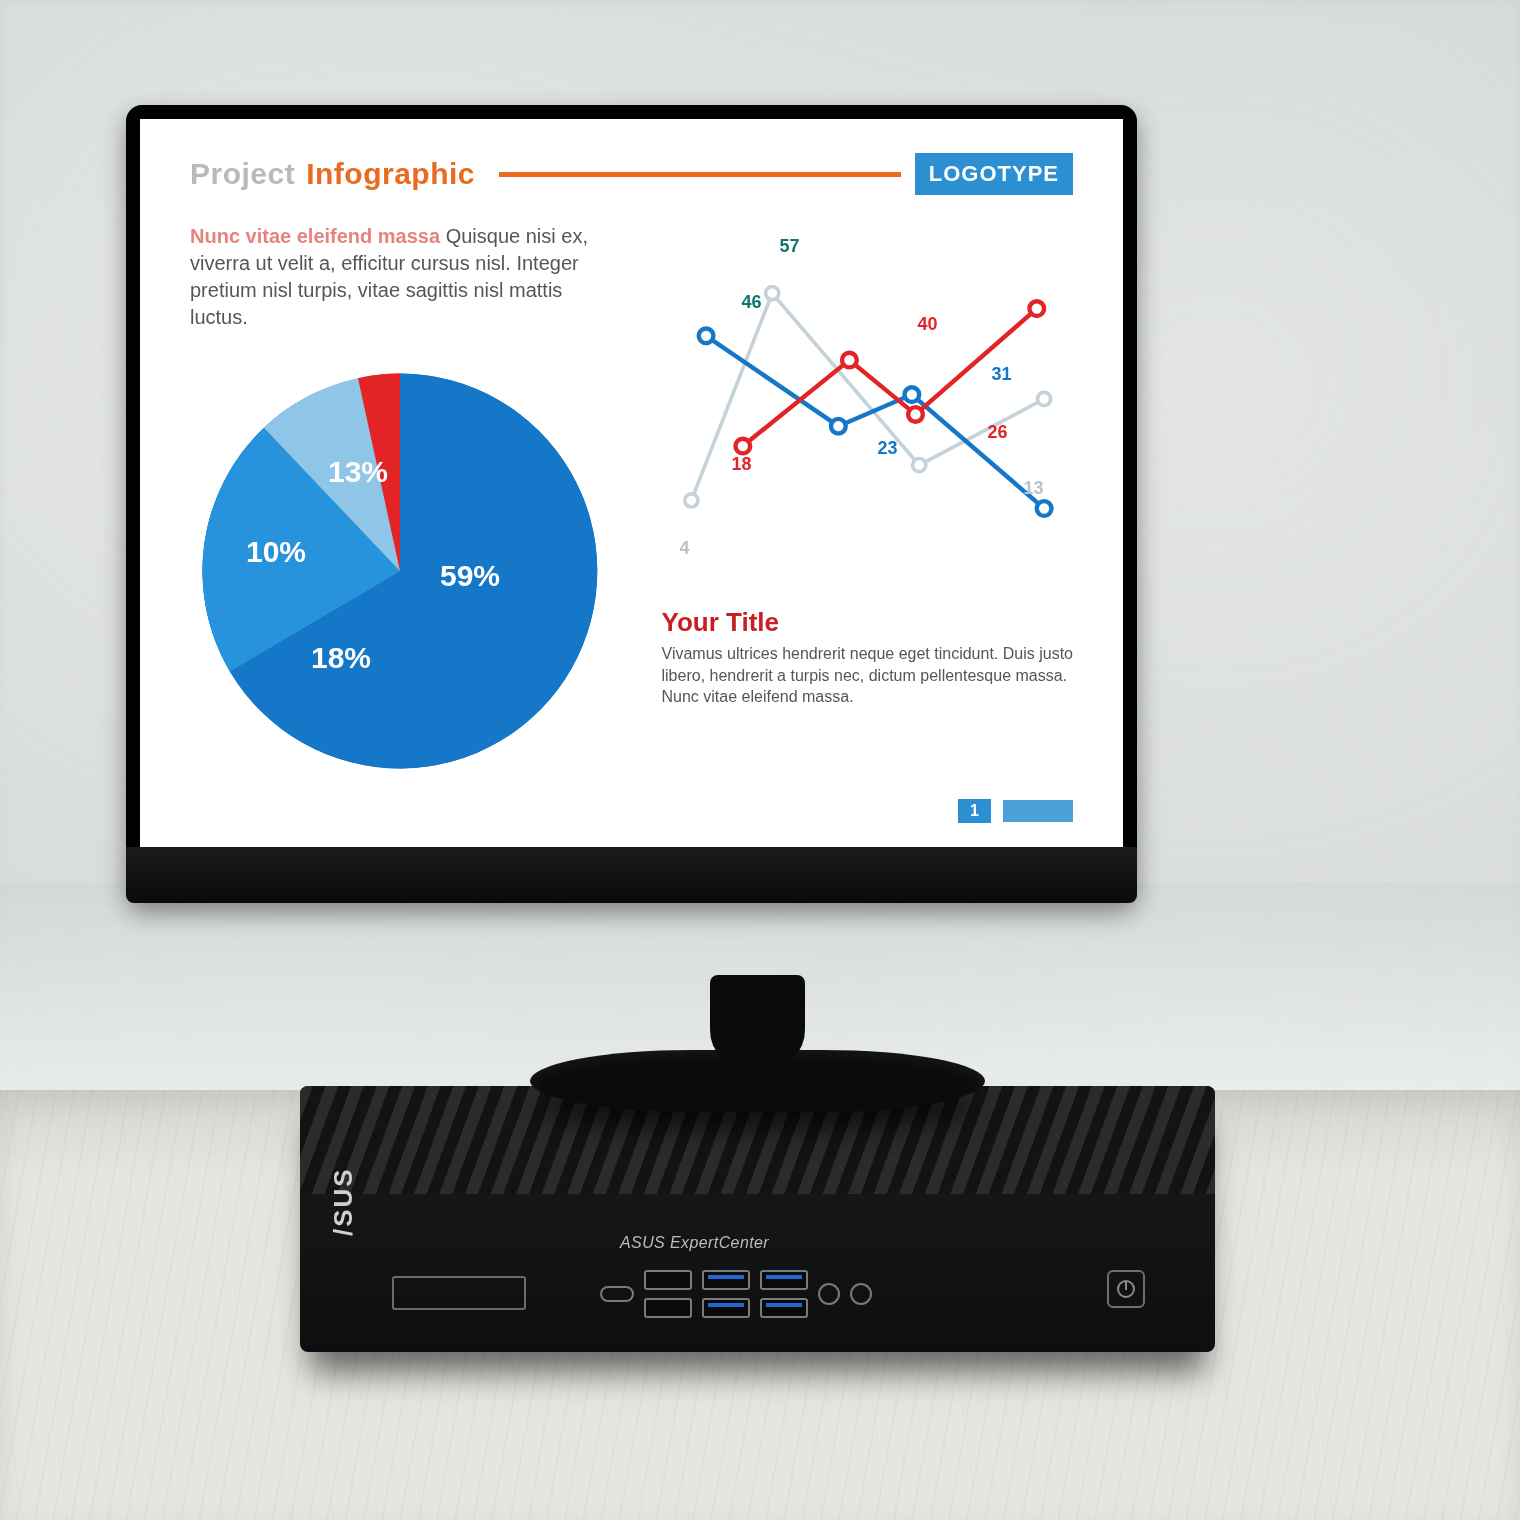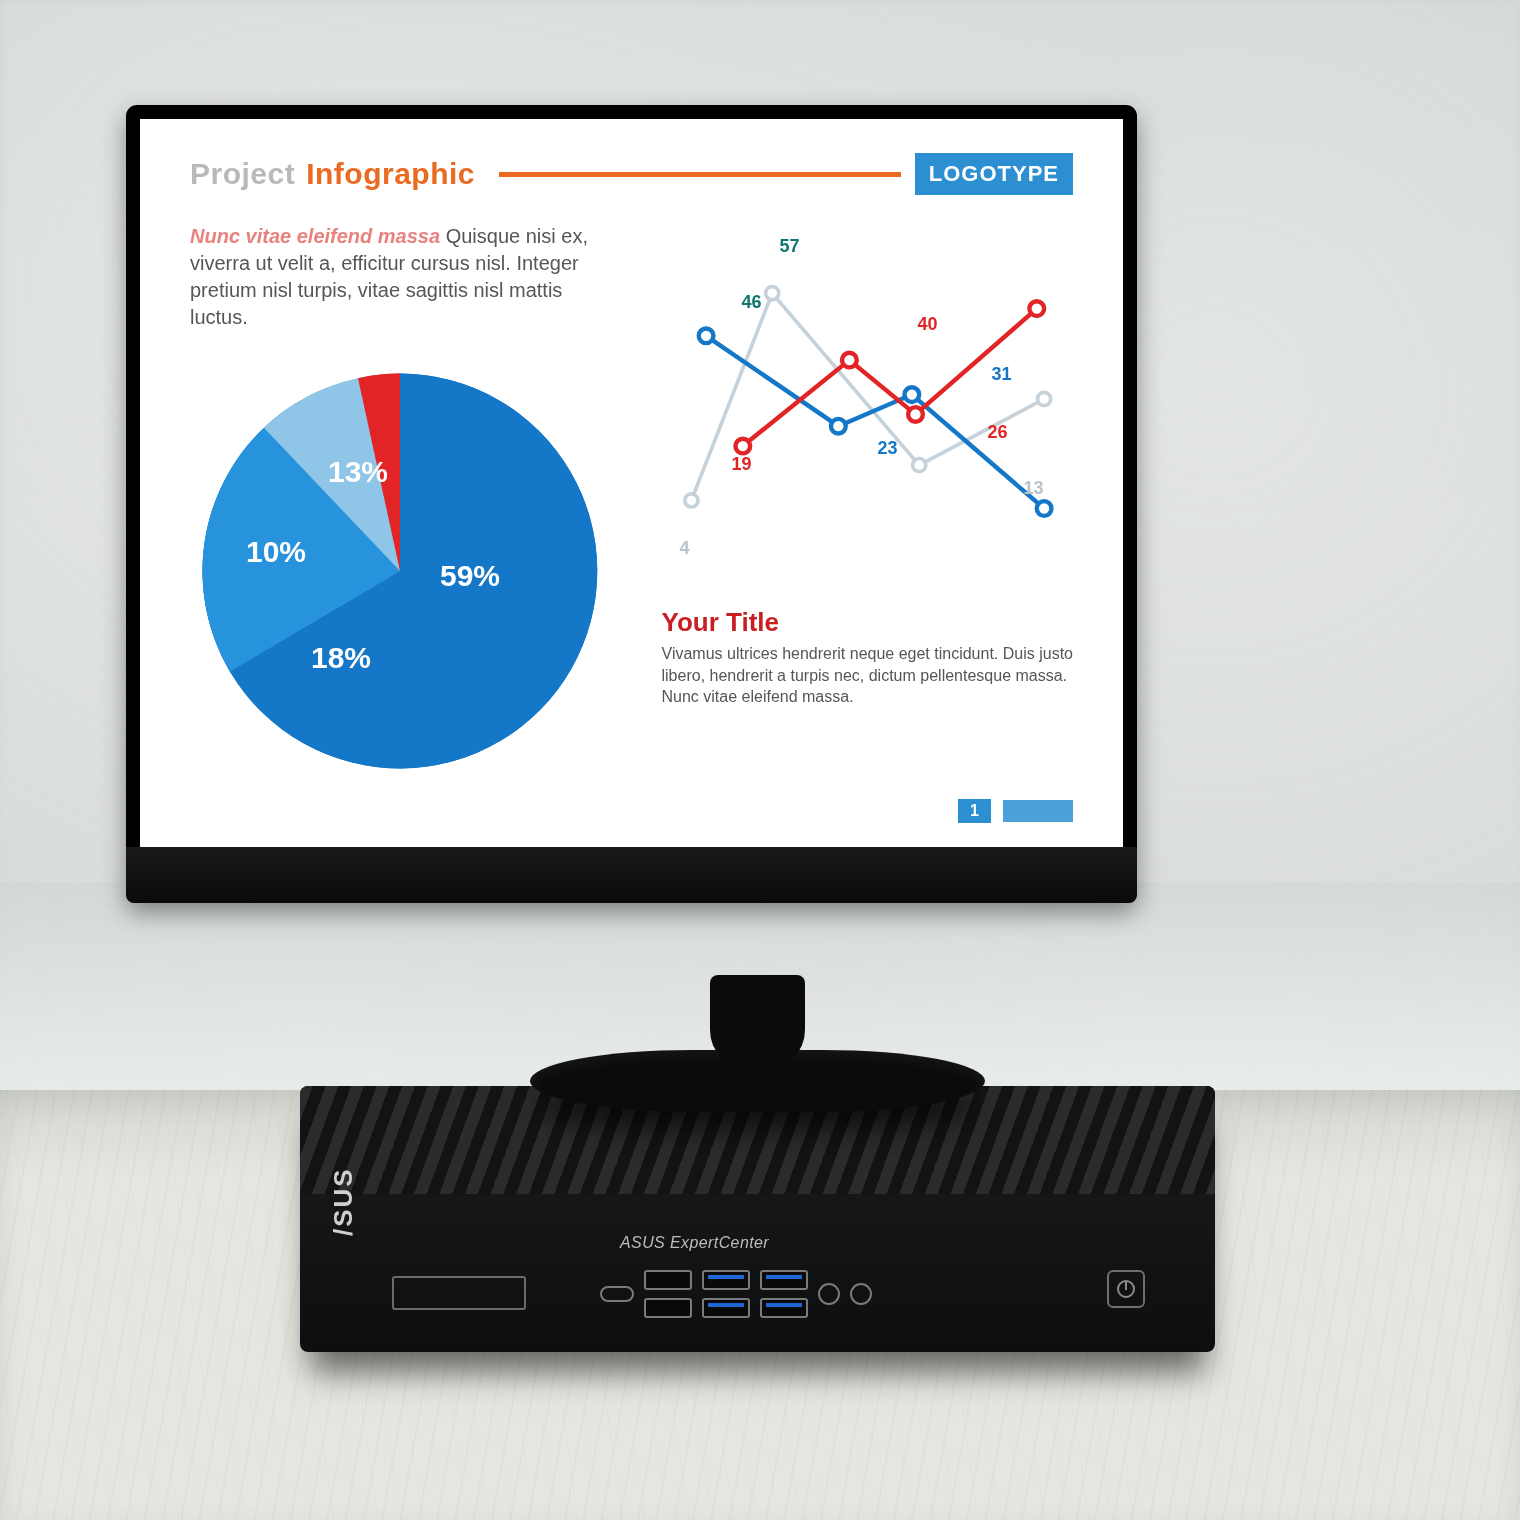--- a/index.html
+++ b/index.html
@@ -30,38 +30,38 @@
   .usb.blue:after{content:"";position:absolute;left:4px;right:4px;top:3px;height:4px;background:#1e68d6;}
   .jack{width:18px;height:18px;border:2px solid #7a7a7a;border-radius:50%;}
   .card{position:absolute;left:92px;bottom:42px;width:130px;height:30px;border:2px solid #6b6b6b;border-radius:3px;}
   .pwr{position:absolute;right:70px;bottom:44px;width:34px;height:34px;border:2px solid #6f6f6f;border-radius:6px;display:flex;align-items:center;justify-content:center;}
   .pwr:before{content:"";width:14px;height:14px;border:2px solid #8a8a8a;border-radius:50%;}
   .pwr:after{content:"";position:absolute;width:2px;height:9px;background:#8a8a8a;top:9px;}
   
   .stand-base{position:absolute;left:530px;bottom:408px;width:455px;height:62px;background:#0b0b0b;border-radius:50%/70%;
     box-shadow:0 26px 24px -8px rgba(0,0,0,.6),inset 0 6px 14px rgba(255,255,255,.05);}
   .stand-neck{position:absolute;left:710px;bottom:450px;width:95px;height:95px;background:#0b0b0b;border-radius:8px 8px 40px 40px;}
-  .monitor{position:absolute;left:126px;top:105px;width:1011px;height:798px;background:#000;border-radius:11px;
+  .monitor{position:absolute;left:126px;top:105px;width:1011px;height:798px;background:#000;border-radius:16px;
     box-shadow:0 10px 24px rgba(0,0,0,.4);}
   .monitor:after{content:"";position:absolute;left:0;right:0;bottom:0;height:56px;border-radius:0 0 8px 8px;
     background:linear-gradient(180deg,#1a1a1a,#0a0a0a);}
   .mon-logo{position:absolute;left:0;right:0;bottom:10px;text-align:center;color:#e6e6e6;font:700 30px/1 Arial;letter-spacing:2px;}
   .screen{position:absolute;left:14px;top:14px;right:14px;bottom:56px;background:#fff;overflow:hidden;}
   
   .slide{position:absolute;inset:0;padding:34px 50px 26px;box-sizing:border-box;}
   .title-row{display:flex;align-items:center;justify-content:space-between;gap:14px;margin-bottom:28px;}
   .title{font-weight:800;letter-spacing:.5px;}
   .title .grey{color:#b9b9b9;font-size:30px;}
   .title .orange{color:#ea6a20;font-size:30px;margin-left:6px;}
   .title-line{flex:1;height:5px;background:#ea6a20;margin-left:10px;}
   .logo-badge{background:#2c8fd2;color:#fff;font:800 22px/1 Arial;padding:10px 14px;letter-spacing:1px;}
   .cols{display:flex;gap:60px;margin-top:6px;}
   .col{flex:1;min-width:0;}
   .lead{font-size:20px;color:#565656;line-height:1.35;}
-  .lead .salmon{color:#e8827e;font-weight:600;font-style:italic;}
+  .lead .salmon{color:#e8827e;font-weight:600;}
   .pie-wrap{position:relative;width:420px;height:420px;margin:30px auto 0;}
   .pie-label{position:absolute;color:#fff;font:800 30px/1 Arial;}
   .line-chart{position:relative;width:100%;height:360px;margin-top:-4px;}
   .pt{position:absolute;font:800 18px/1 Arial;}
   .sub-title{color:#ca1f22;font:800 26px/1 Arial;margin-top:30px;}
   .sub-text{color:#565656;font-size:16px;line-height:1.35;margin-top:8px;}
   .pager{position:absolute;right:50px;bottom:24px;display:flex;gap:12px;align-items:center;}
   .page-num{background:#2c8fd2;color:#fff;font:700 16px/1 Arial;padding:4px 12px;}
   .page-bar{width:70px;height:22px;background:#2c8fd2;opacity:.85;}
 </style>
@@ -167,21 +167,21 @@
                 <polyline points="110,244 255,127 345,201 510,57" fill="none" stroke="#e22427" stroke-width="6"></polyline>
                 <circle cx="110" cy="244" r="10" fill="#fff" stroke="#e22427" stroke-width="6"></circle>
                 <circle cx="255" cy="127" r="10" fill="#fff" stroke="#e22427" stroke-width="6"></circle>
                 <circle cx="345" cy="201" r="10" fill="#fff" stroke="#e22427" stroke-width="6"></circle>
                 <circle cx="510" cy="57" r="10" fill="#fff" stroke="#e22427" stroke-width="6"></circle>
               </svg>
               <span class="pt" style="left:80px;top:74px;color:#0f766e">46</span>
               <span class="pt" style="left:216px;top:220px;color:#1477c8">23</span>
               <span class="pt" style="left:330px;top:146px;color:#1477c8">31</span>
               <span class="pt" style="left:534px;top:312px;color:#1477c8">2</span>
-              <span class="pt" style="left:70px;top:236px;color:#e22427">19</span>
+              <span class="pt" style="left:70px;top:236px;color:#e22427">18</span>
               <span class="pt" style="left:256px;top:96px;color:#e22427">40</span>
               <span class="pt" style="left:326px;top:204px;color:#e22427">26</span>
               <span class="pt" style="left:478px;top:32px;color:#e22427">53</span>
               <span class="pt" style="left:18px;top:320px;color:#b8c4cc">4</span>
               <span class="pt" style="left:118px;top:18px;color:#0f766e">57</span>
               <span class="pt" style="left:362px;top:260px;color:#b8c4cc">13</span>
               <span class="pt" style="left:530px;top:160px;color:#b8c4cc">30</span>
             </div>
             <div class="sub-title">Your Title</div>
             <div class="sub-text">Vivamus ultrices hendrerit neque eget tincidunt. Duis justo libero, hendrerit a turpis nec, dictum pellentesque massa. Nunc vitae eleifend massa.</div>

